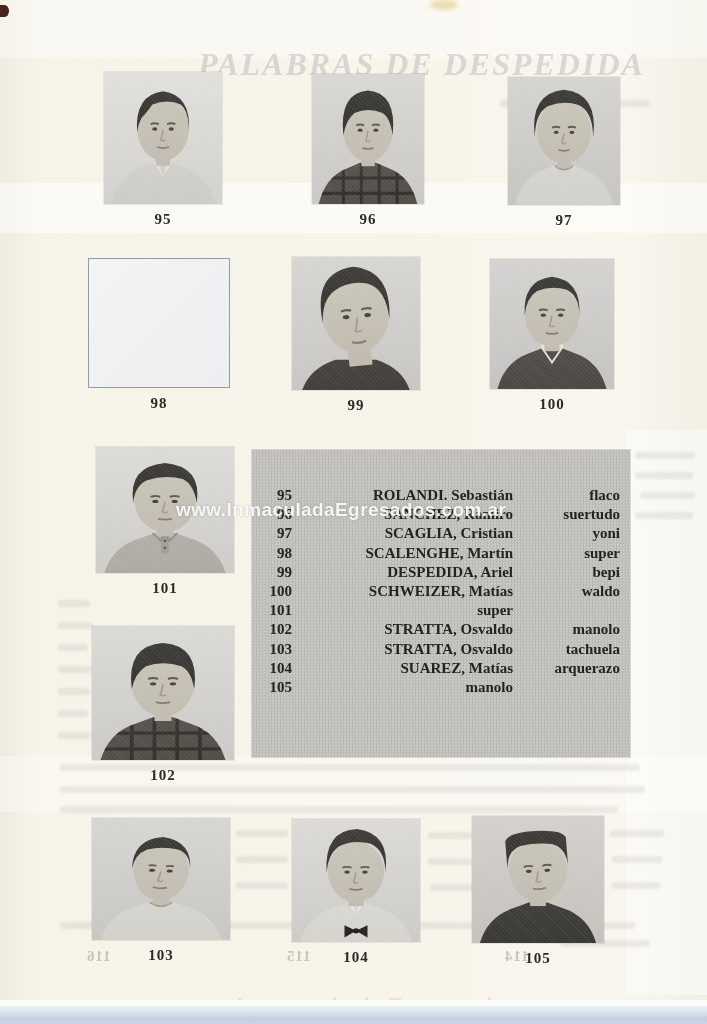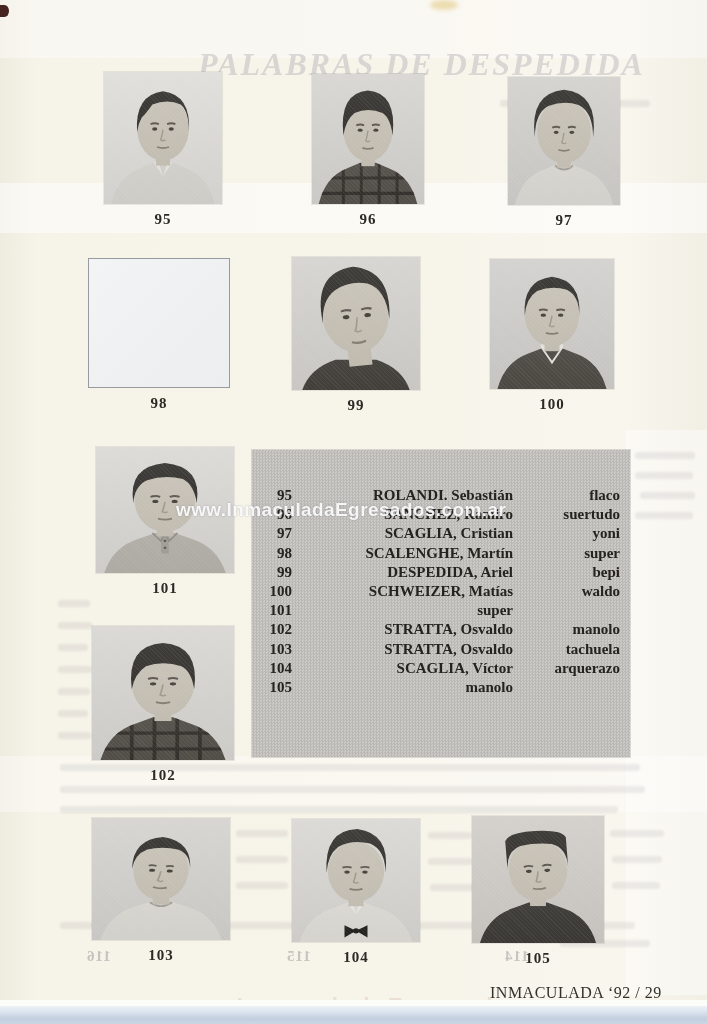--- a/index.html
+++ b/index.html
@@ -418,31 +418,30 @@
           <span class="r-name">STRATTA, Osvaldo</span>
           <span class="r-nick">manolo</span>
         </div>
         <div class="r-row">
           <span class="r-num">103</span>
           <span class="r-name">STRATTA, Osvaldo</span>
           <span class="r-nick">tachuela</span>
         </div>
         <div class="r-row">
           <span class="r-num">104</span>
-          <span class="r-name">SCAGLIA, Víctor</span>
+          <span class="r-name">SUAREZ, Matías</span>
           <span class="r-nick">arquerazo</span>
         </div>
         <div class="r-row">
           <span class="r-num">105</span>
           <span class="r-nick">manolo</span>
         </div>
       </div>
   </div>
 
   <div class="wm-main">www.InmaculadaEgresados.com.ar</div>
   <div class="wm-bottom">www.InmaculadaEgresados.com.ar</div>
-  <div class="footer">INMACULADA ‘92 / 29</div>
 
   <div class="speck"></div>
   <div class="spot"></div>
   <div class="whiteline"></div>
   <div class="strip"></div>
 </div>
 
 </body></html>

